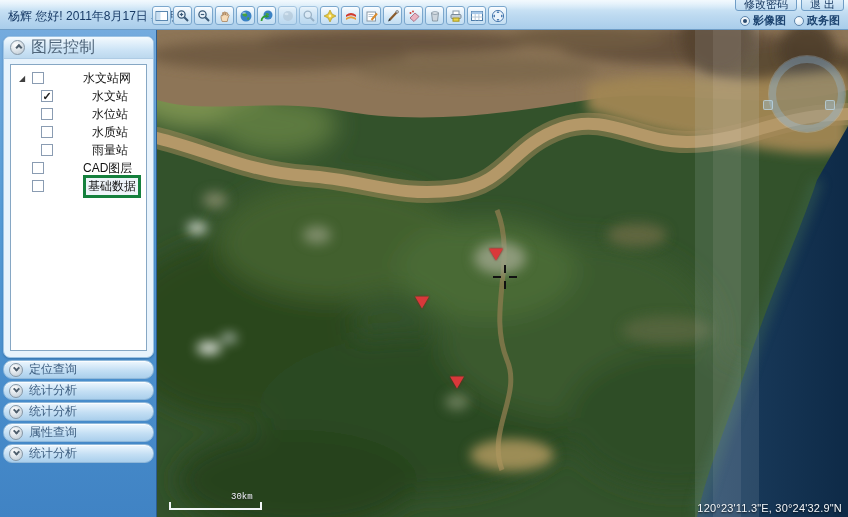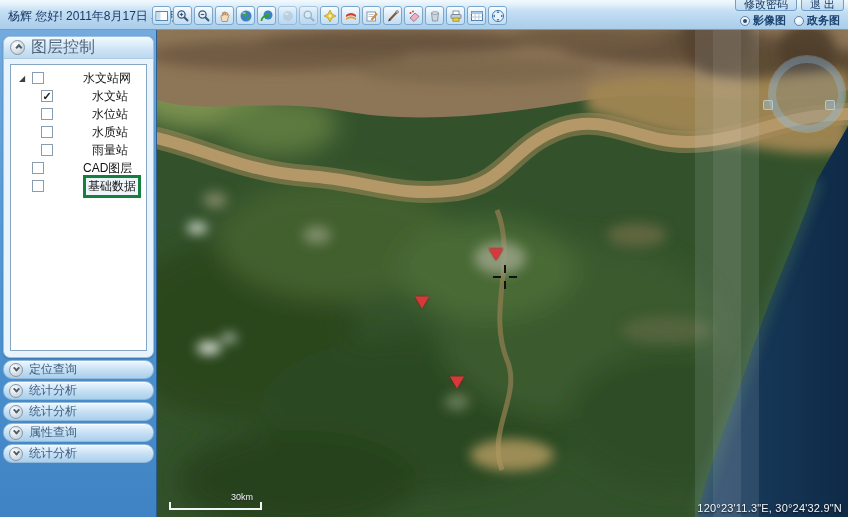--- a/index.html
+++ b/index.html
@@ -74,21 +74,21 @@
   .crosshair span{position:absolute;background:#111;}
   .ch-l{left:0;top:11px;width:8px;height:2px;}
   .ch-r{right:0;top:11px;width:8px;height:2px;}
   .ch-t{left:11px;top:0;width:2px;height:8px;}
   .ch-b{left:11px;bottom:0;width:2px;height:8px;}
   .navwidget{position:absolute;left:612px;top:26px;width:76px;height:76px;border-radius:50%;
         border:7px solid rgba(150,200,240,.30);background:rgba(110,170,225,.14);
         box-shadow:0 0 0 1px rgba(190,225,250,.25);cursor:pointer;}
   .navsq{position:absolute;width:10px;height:10px;border:1px solid rgba(200,230,250,.55);
         background:rgba(160,205,240,.35);border-radius:2px;cursor:pointer;}
-  .scalebar{position:absolute;left:12px;top:470px;width:100px;height:16px;}
+  .scalebar{position:absolute;left:12px;top:470px;width:100px;height:16px;font-family:Liberation Mono, monospace;}
   .sb-line{position:absolute;left:0;top:8px;width:93px;height:2px;background:#f2f5f7;}
   .sb-t1{position:absolute;left:0;top:2px;width:2px;height:8px;background:#f2f5f7;}
   .sb-t2{position:absolute;left:91px;top:2px;width:2px;height:8px;background:#f2f5f7;}
   .sb-label{position:absolute;left:62px;top:-8px;font-size:9px;color:#eef2f5;text-shadow:0 1px 1px #222;}
   .coords{position:absolute;right:6px;bottom:3px;font-size:11px;color:#f2f6fa;
         text-shadow:0 1px 2px rgba(0,0,0,.8);letter-spacing:.2px;}
 </style>
 </head>
 <body>
 

